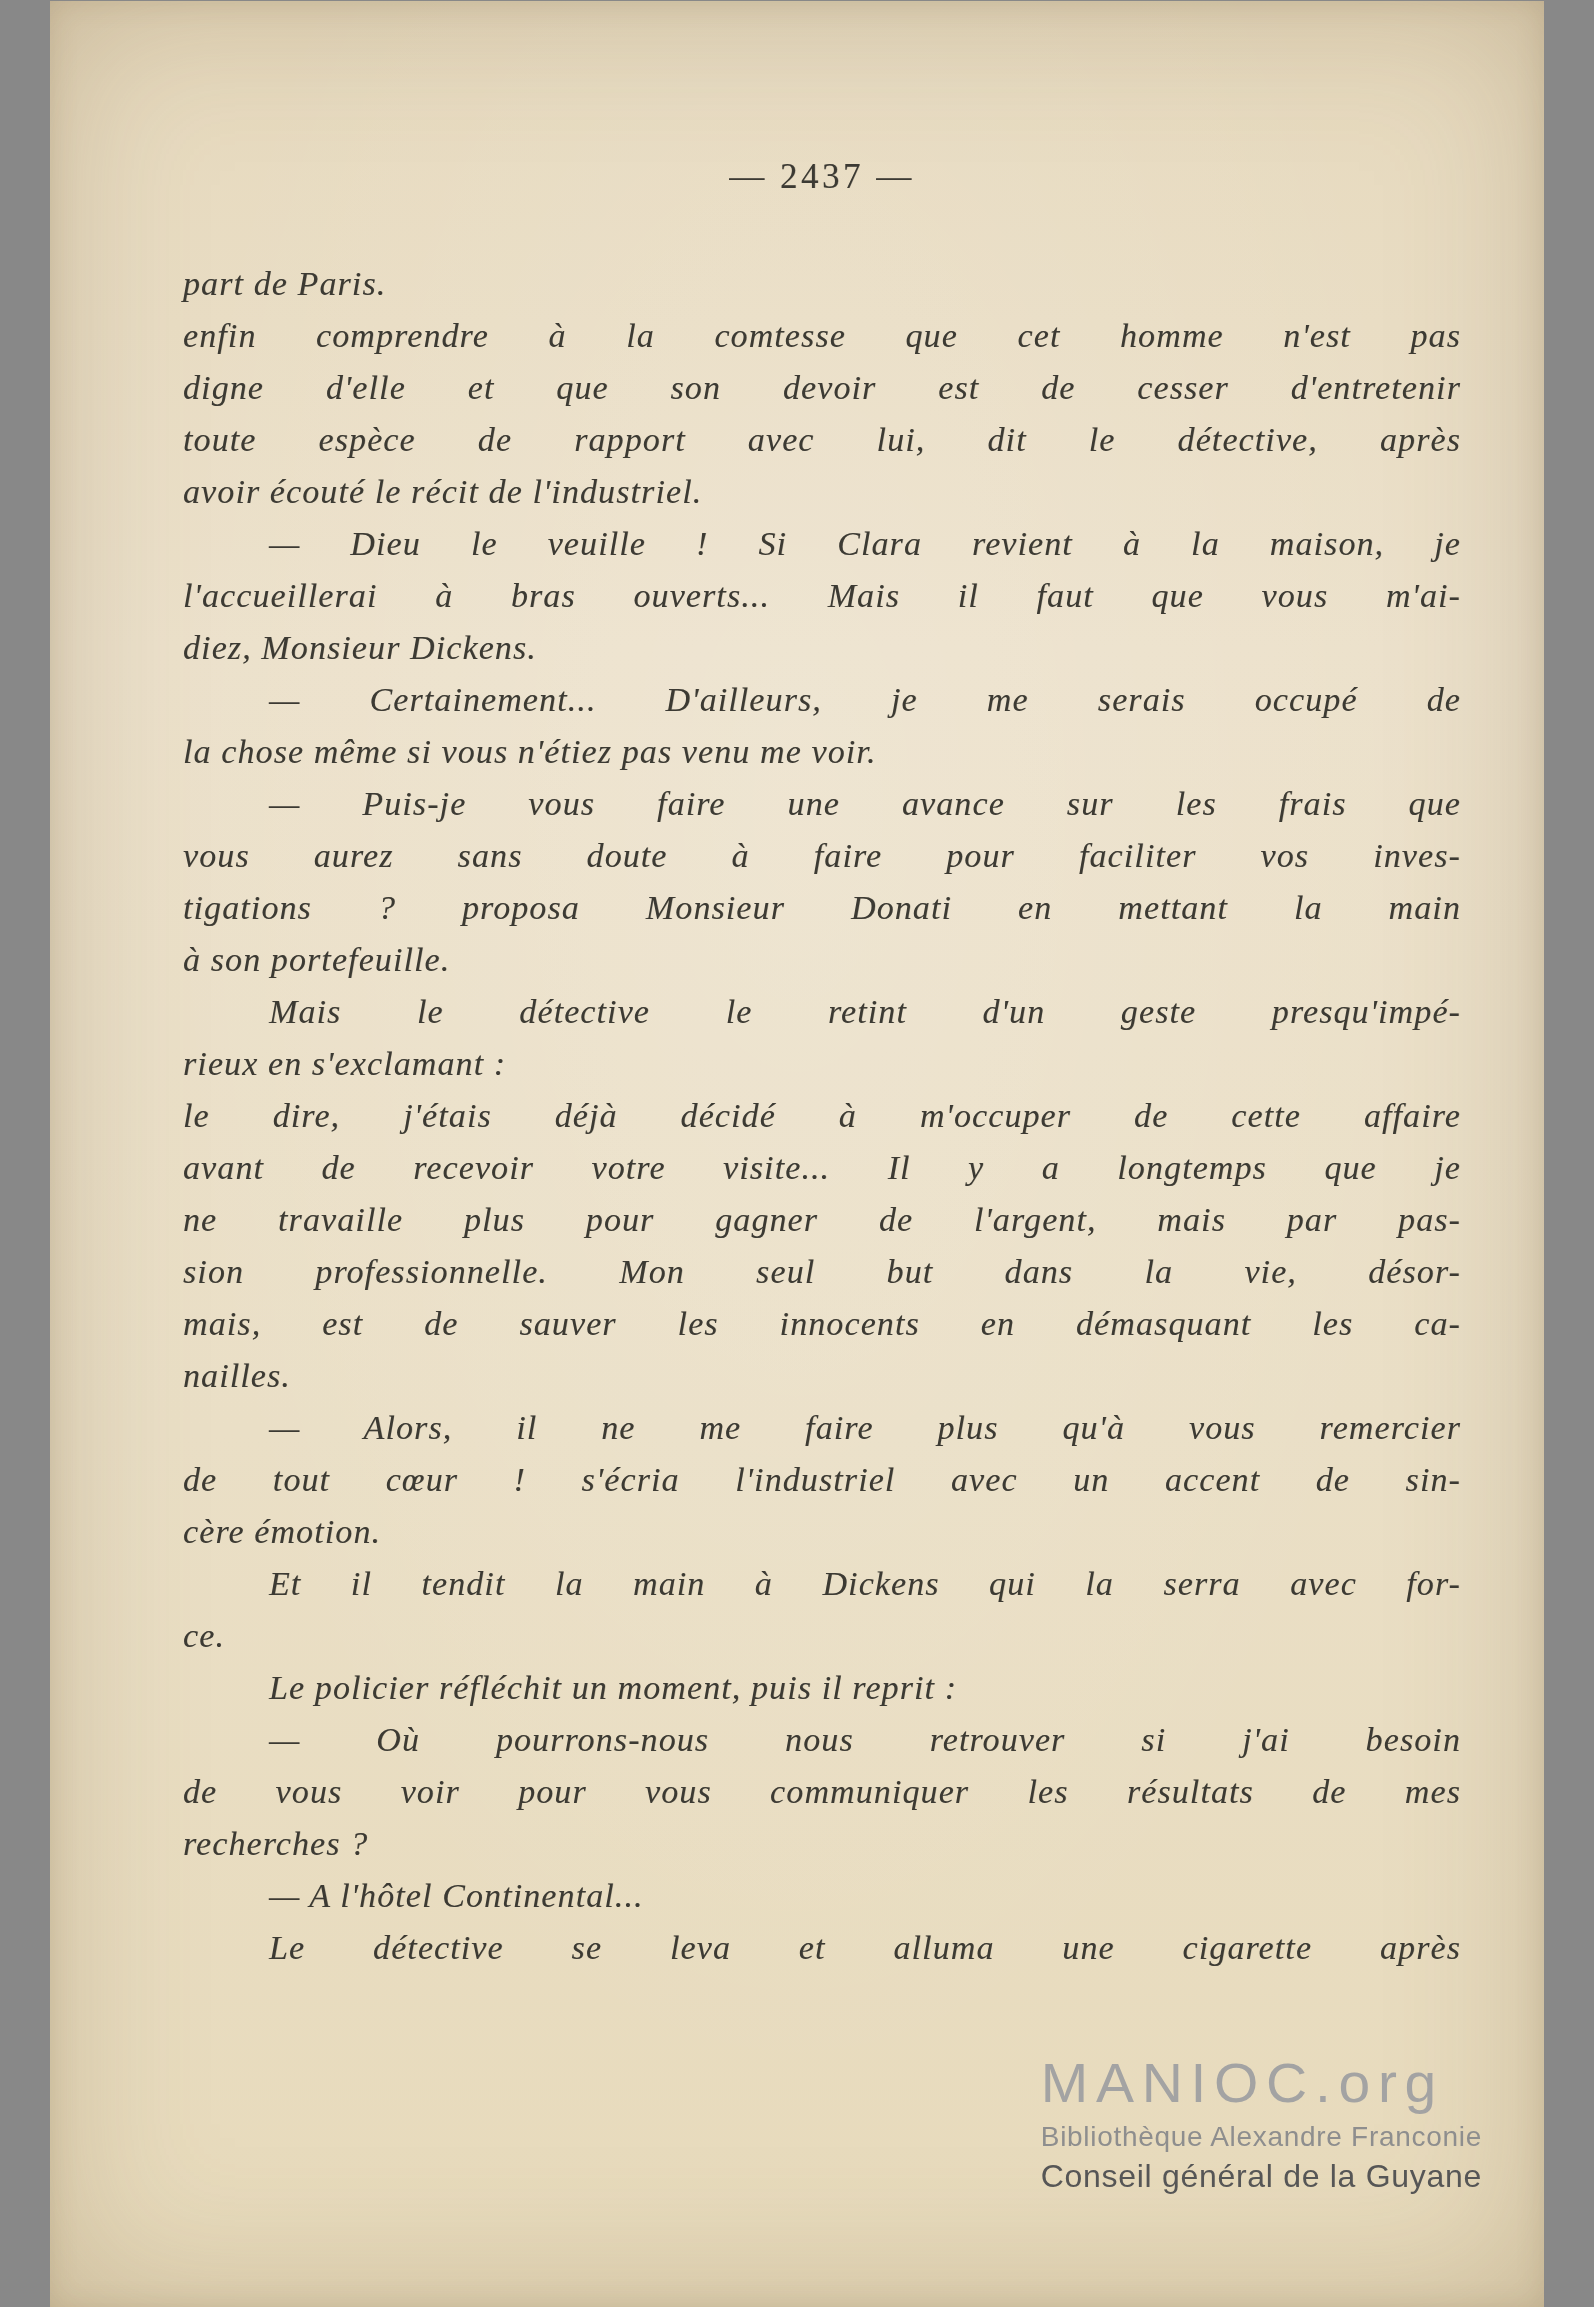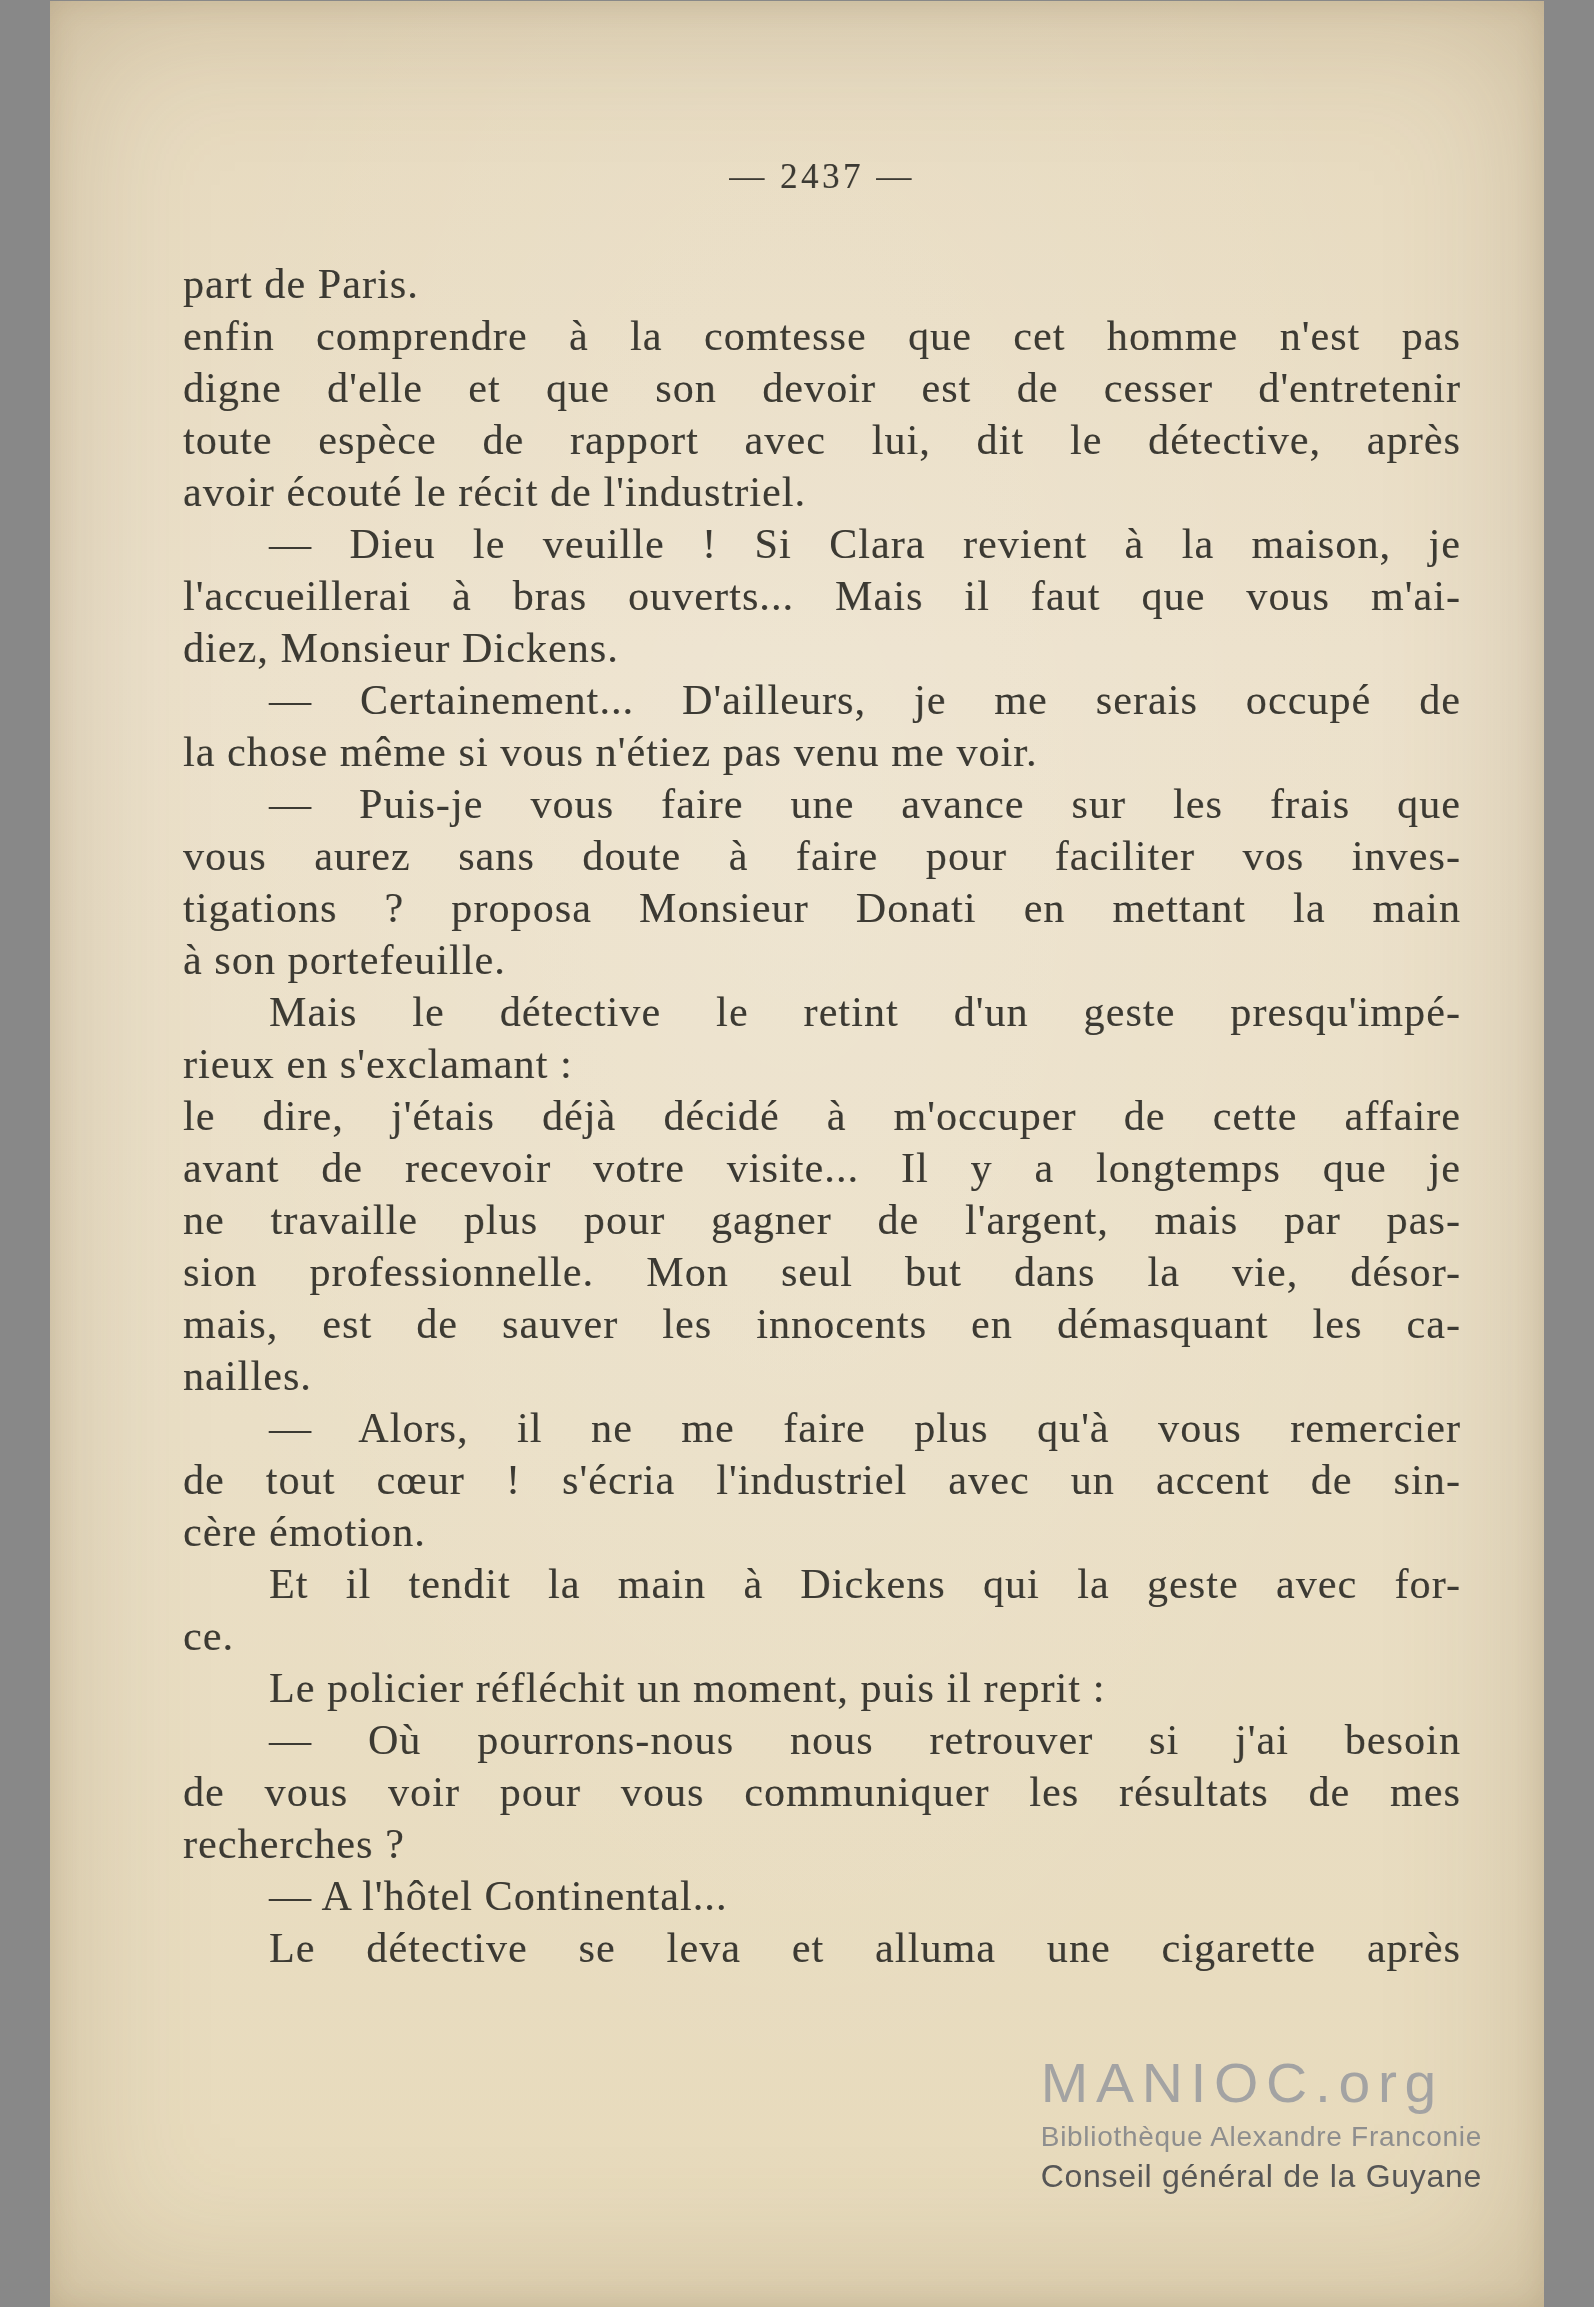--- a/index.html
+++ b/index.html
@@ -29,22 +29,23 @@
     text-align: center;
     font-size: 35px;
     letter-spacing: 3.5px;
     text-shadow: 0.4px 0.4px 0.6px rgba(60,58,51,0.35);
   }
   .text-block {
     position: absolute;
     top: 257px;
     left: 133px;
     width: 1278px;
-    font-size: 42px;
+    font-size: 34px;
     line-height: 52px;
+    font-style: italic;
   }
   .line {
     min-height: 52px;
     letter-spacing: 1.1px;
     text-shadow: 0.4px 0.4px 0.6px rgba(60,58,51,0.32);
     white-space: normal;
   }
   .line.justify {
     text-align: justify;
     text-align-last: justify;
@@ -137,21 +138,21 @@
       <div class="line justify">mais, est de sauver les innocents en démasquant les ca-</div>
 
       <div class="line">nailles.</div>
 
       <div class="line indent justify">— Alors, il ne me faire plus qu'à vous remercier</div>
 
       <div class="line justify">de tout cœur ! s'écria l'industriel avec un accent de sin-</div>
 
       <div class="line">cère émotion.</div>
 
-      <div class="line indent justify">Et il tendit la main à Dickens qui la geste avec for-</div>
+      <div class="line indent justify">Et il tendit la main à Dickens qui la serra avec for-</div>
 
       <div class="line">ce.</div>
 
       <div class="line indent">Le policier réfléchit un moment, puis il reprit :</div>
 
       <div class="line indent justify">— Où pourrons-nous nous retrouver si j'ai besoin</div>
 
       <div class="line justify">de vous voir pour vous communiquer les résultats de mes</div>
 
       <div class="line">recherches ?</div>

